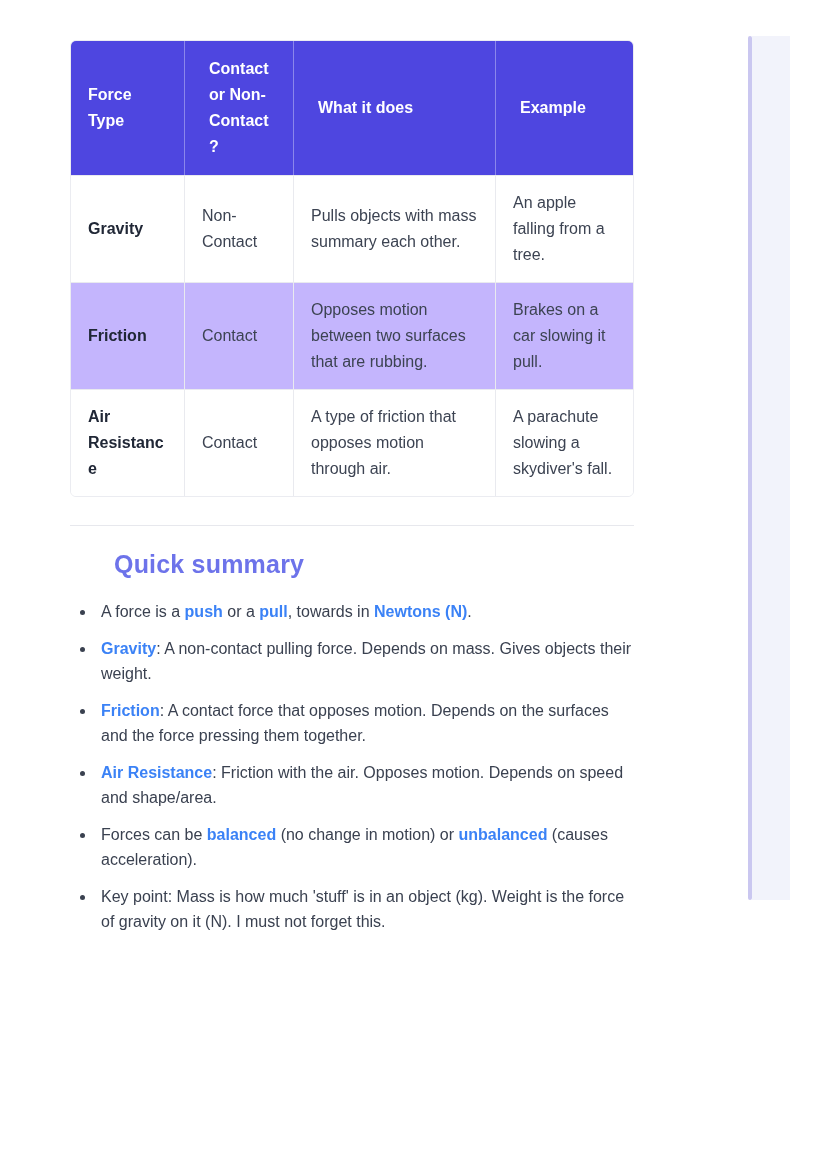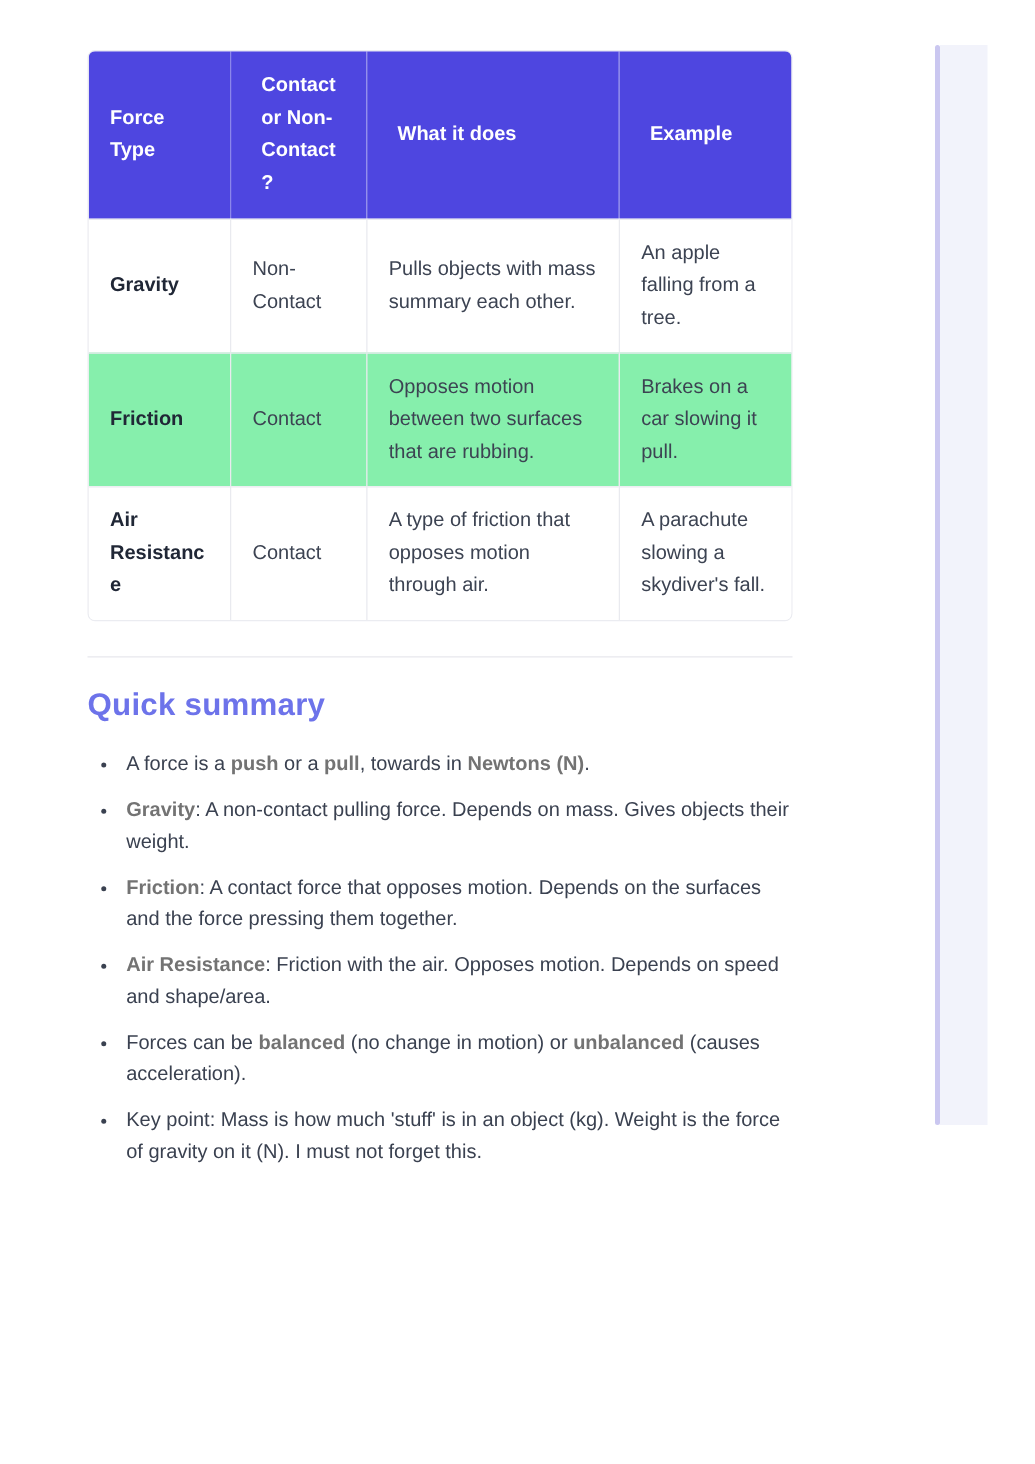--- a/index.html
+++ b/index.html
@@ -50,50 +50,51 @@
     padding-bottom: 15px;
     height: 109px;
   }
   thead th + th { border-left: 1px solid rgba(255,255,255,0.35); padding-left: 24px; }
   tbody td {
     color: #3c4352;
     background: #ffffff;
     border-top: 1px solid #e9eaef;
   }
   tbody td + td { border-left: 1px solid #e9eaef; }
-  tbody tr.alt td { background: #86efac; }
+  tbody tr.alt td { background: #c4b5fd; }
   tbody td.force-name { font-weight: 700; color: #202736; }
 
   
   .divider {
     height: 1px;
     background: #e7e8ed;
     border: none;
     margin-top: 28px;
   }
   .summary-title {
     margin-top: 24px;
     font-size: 25px;
     font-weight: 700;
     color: #6d73ea;
     letter-spacing: 0.2px;
+    margin-left: 44px;
   }
   ul.summary-list {
     margin-top: 20px;
     padding-left: 26px;
     list-style: disc;
   }
   ul.summary-list li {
     font-size: 16px;
     line-height: 25px;
     color: #3a4150;
     margin-bottom: 12px;
     padding-left: 5px;
   }
-  ul.summary-list li b { color: #737373; font-weight: 700; }
+  ul.summary-list li b { color: #3b82f6; font-weight: 700; }
 
   
   .side-strip {
     position: absolute;
     left: 748px;
     top: 36px;
     height: 864px;
     display: flex;
   }
   .side-strip-line {

